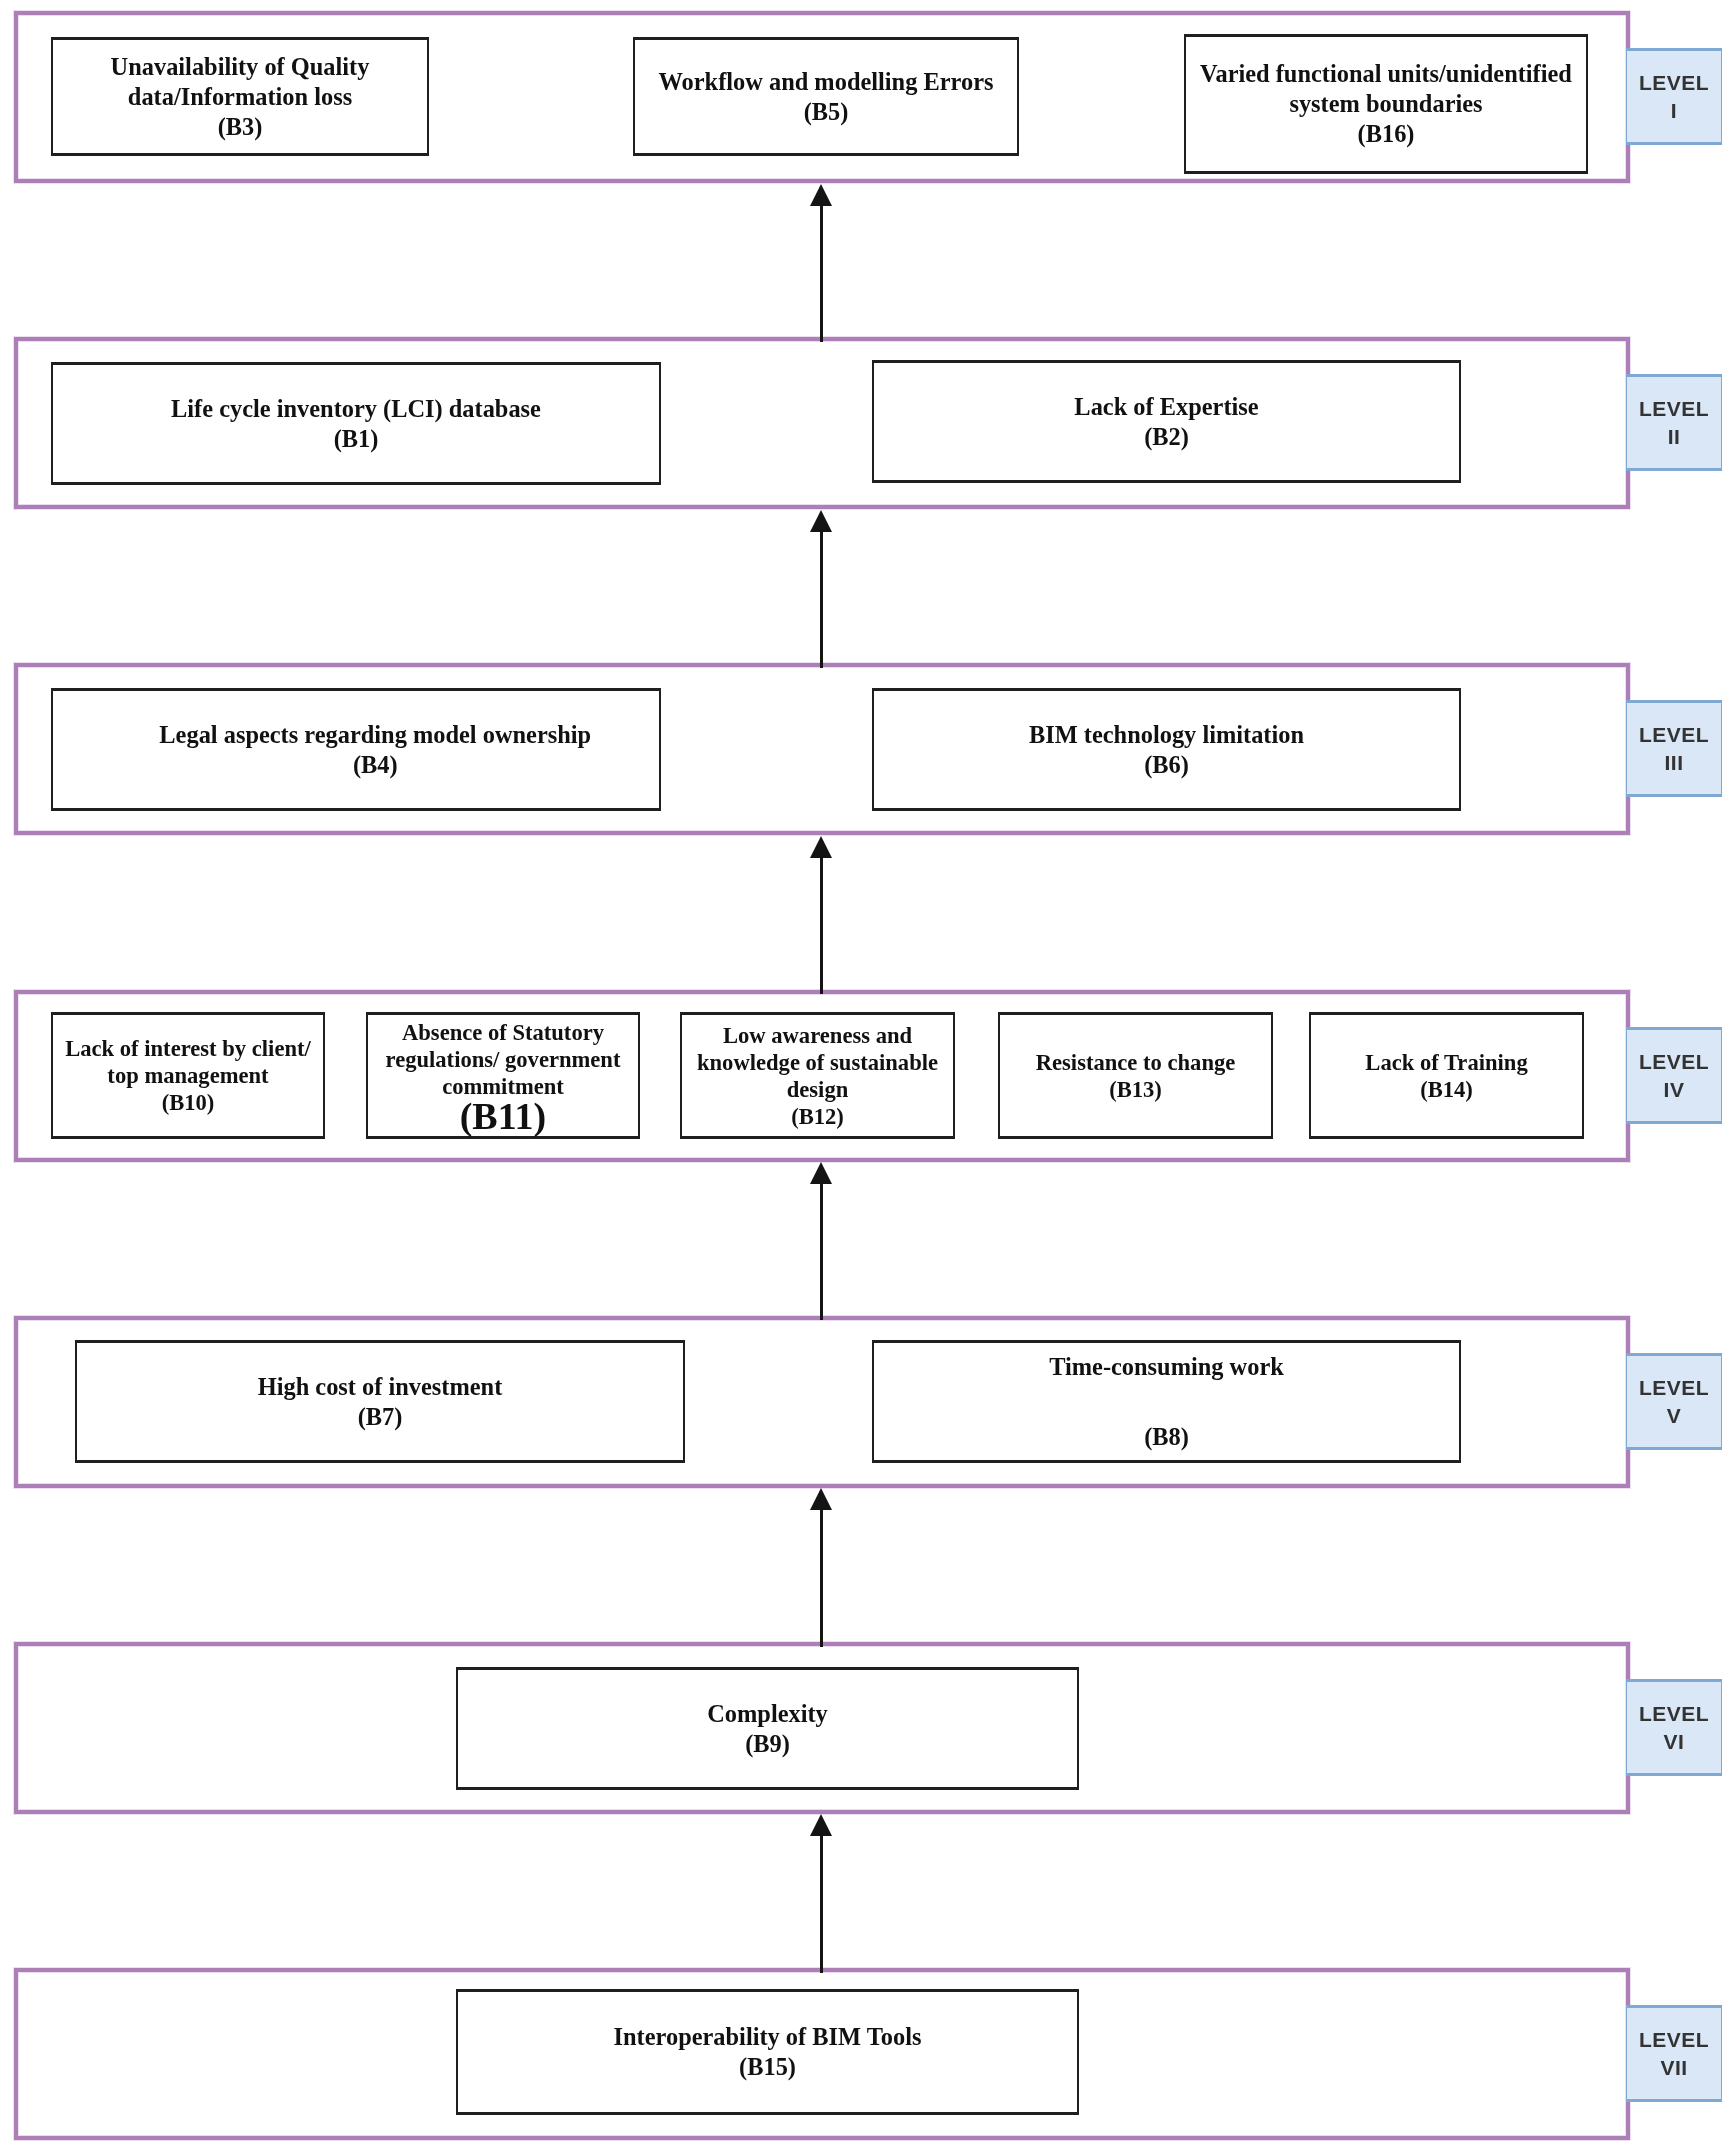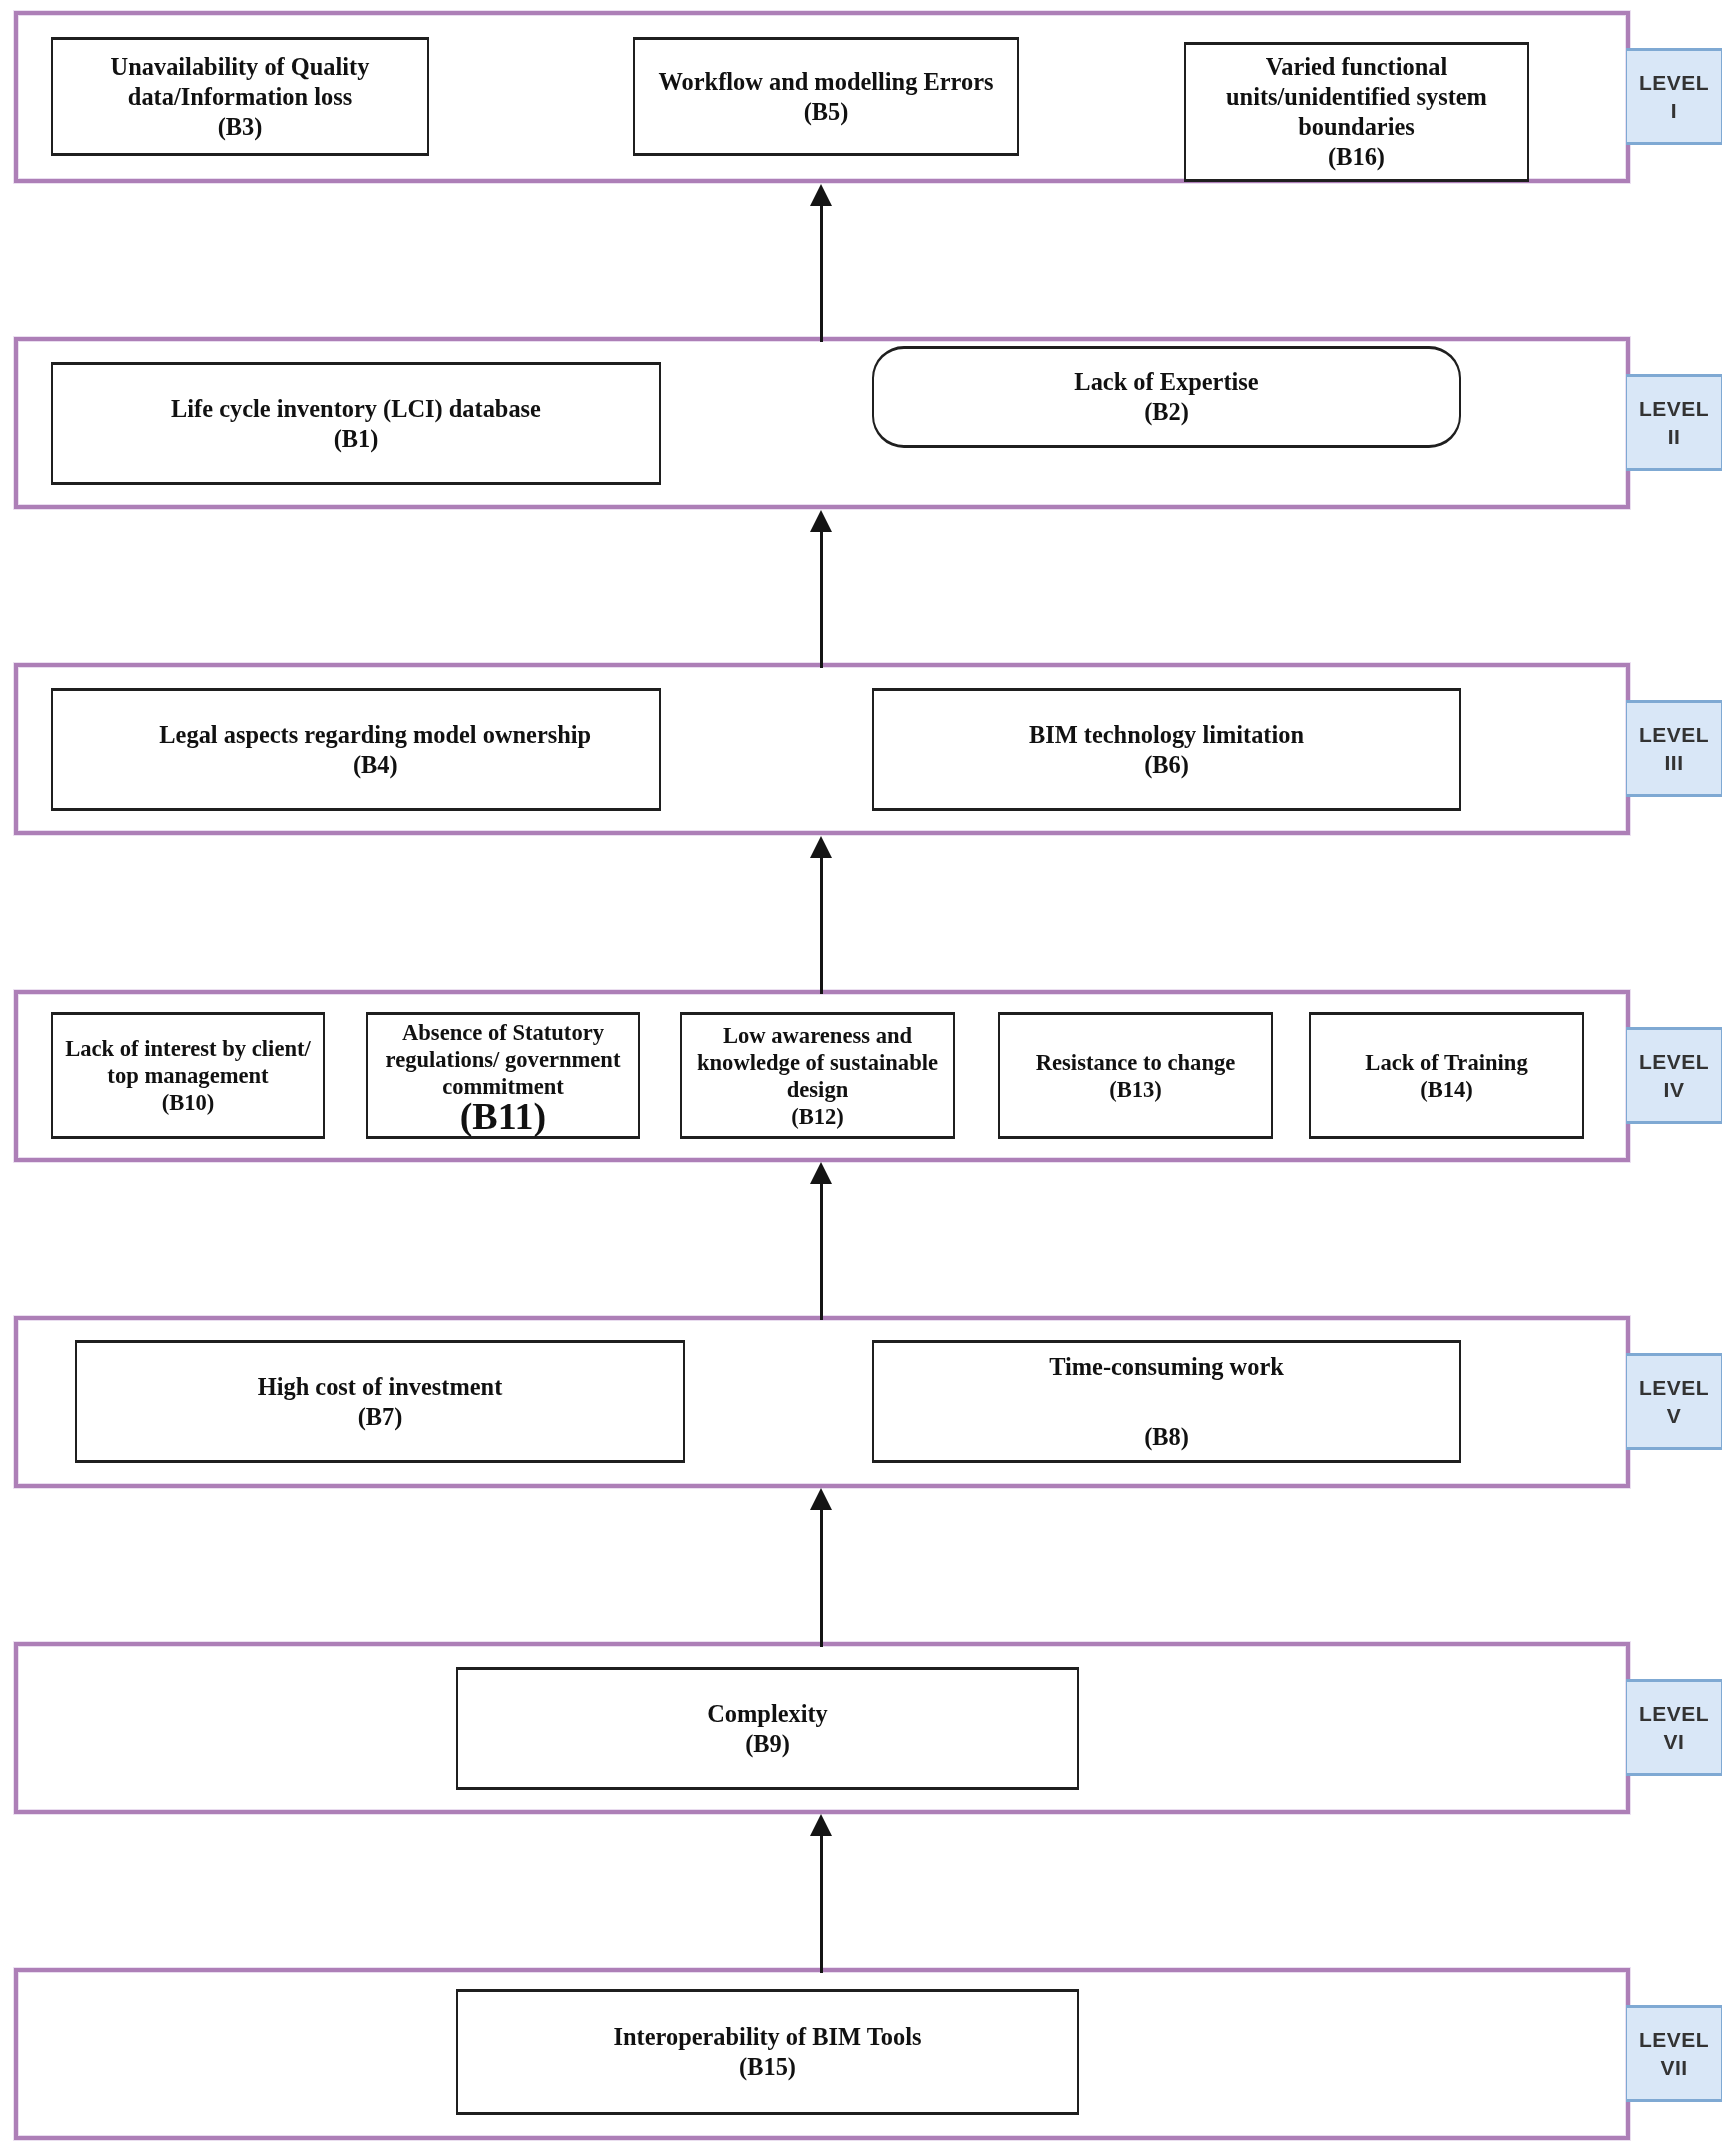--- a/index.html
+++ b/index.html
@@ -101,30 +101,30 @@
   </div>
 
   <div class="box" style="left:51px;top:37px;width:378px;height:119px;">
     <div class="box-name">Unavailability of Quality data/Information loss</div>
     <div class="box-code">(B3)</div>
   </div>
   <div class="box" style="left:633px;top:37px;width:386px;height:119px;">
     <div class="box-name">Workflow and modelling Errors</div>
     <div class="box-code">(B5)</div>
   </div>
-  <div class="box" style="left:1184px;top:42px;width:345px;height:140px;">
+  <div class="box" style="left:1184px;top:34px;width:404px;height:140px;">
     <div class="box-name">Varied functional units/unidentified system boundaries</div>
     <div class="box-code">(B16)</div>
   </div>
 
   <div class="box" style="left:51px;top:362px;width:610px;height:123px;">
     <div class="box-name">Life cycle inventory (LCI) database</div>
     <div class="box-code">(B1)</div>
   </div>
-  <div class="box" style="left:872px;top:346px;width:589px;height:102px;border-radius:32px;">
+  <div class="box" style="left:872px;top:360px;width:589px;height:123px;">
     <div class="box-name">Lack of Expertise</div>
     <div class="box-code">(B2)</div>
   </div>
 
   <div class="box" style="left:51px;top:688px;width:610px;height:123px;padding-left:43px;">
     <div class="box-name">Legal aspects regarding model ownership</div>
     <div class="box-code">(B4)</div>
   </div>
   <div class="box" style="left:872px;top:688px;width:589px;height:123px;">
     <div class="box-name">BIM technology limitation</div>

